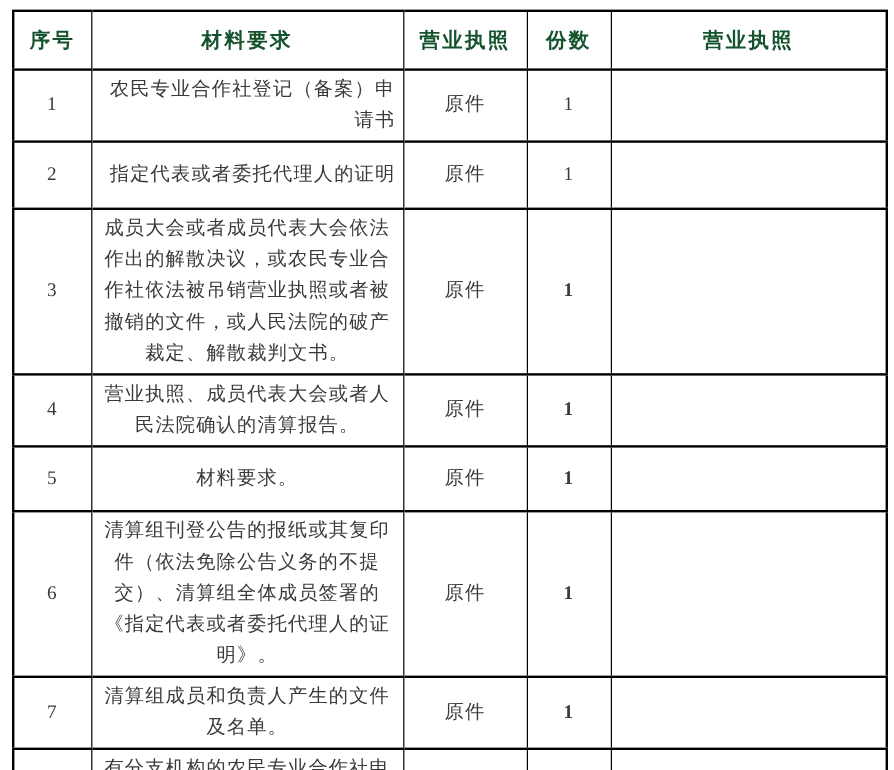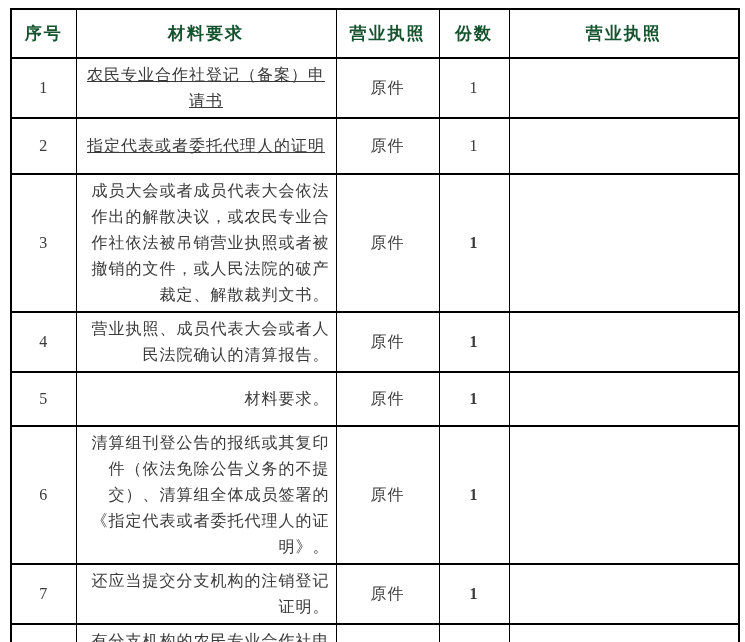--- a/index.html
+++ b/index.html
@@ -43,22 +43,22 @@
     font-size: 17px;
     text-align: center;
     letter-spacing: 2px;
   }
   td {
     letter-spacing: 1px;
   }
   td.c-serial, td.c-type, td.c-copies {
     text-align: center;
   }
-  td.c-name { text-align: right; }
-  td.c-name.name-left { text-align: center; text-decoration: underline; }
+  td.c-name { text-align: center; }
+  td.c-name.name-left { text-align: right; }
   td.c-copies.copies-bold {
     font-weight: 700;
     font-size: 16px;
   }
   
   tr.h-header { height: 49px; }
   tr.h-r1 { height: 55px; }
   tr.h-r2 { height: 56px; }
   tr.h-r3 { height: 129px; }
   tr.h-r4 { height: 50px; }
@@ -126,21 +126,21 @@
       </tr>
       <tr class="h-r6">
         <td class="c-serial">6</td>
         <td class="c-name">清算组刊登公告的报纸或其复印件（依法免除公告义务的不提交）、清算组全体成员签署的《指定代表或者委托代理人的证明》。</td>
         <td class="c-type">原件</td>
         <td class="c-copies copies-bold">1</td>
         <td class="c-req"></td>
       </tr>
       <tr class="h-r7">
         <td class="c-serial">7</td>
-        <td class="c-name">还应当提交分支机构的注销登记证明。</td>
+        <td class="c-name">清算组成员和负责人产生的文件及名单。</td>
         <td class="c-type">原件</td>
         <td class="c-copies copies-bold">1</td>
         <td class="c-req"></td>
       </tr>
       <tr class="h-r8">
         <td class="c-serial">8</td>
         <td class="c-name">有分支机构的农民专业合作社申请注销登记，还应当提交分支机构的注销登记证明。</td>
         <td class="c-type">原件</td>
         <td class="c-copies copies-bold">1</td>
         <td class="c-req"></td>

